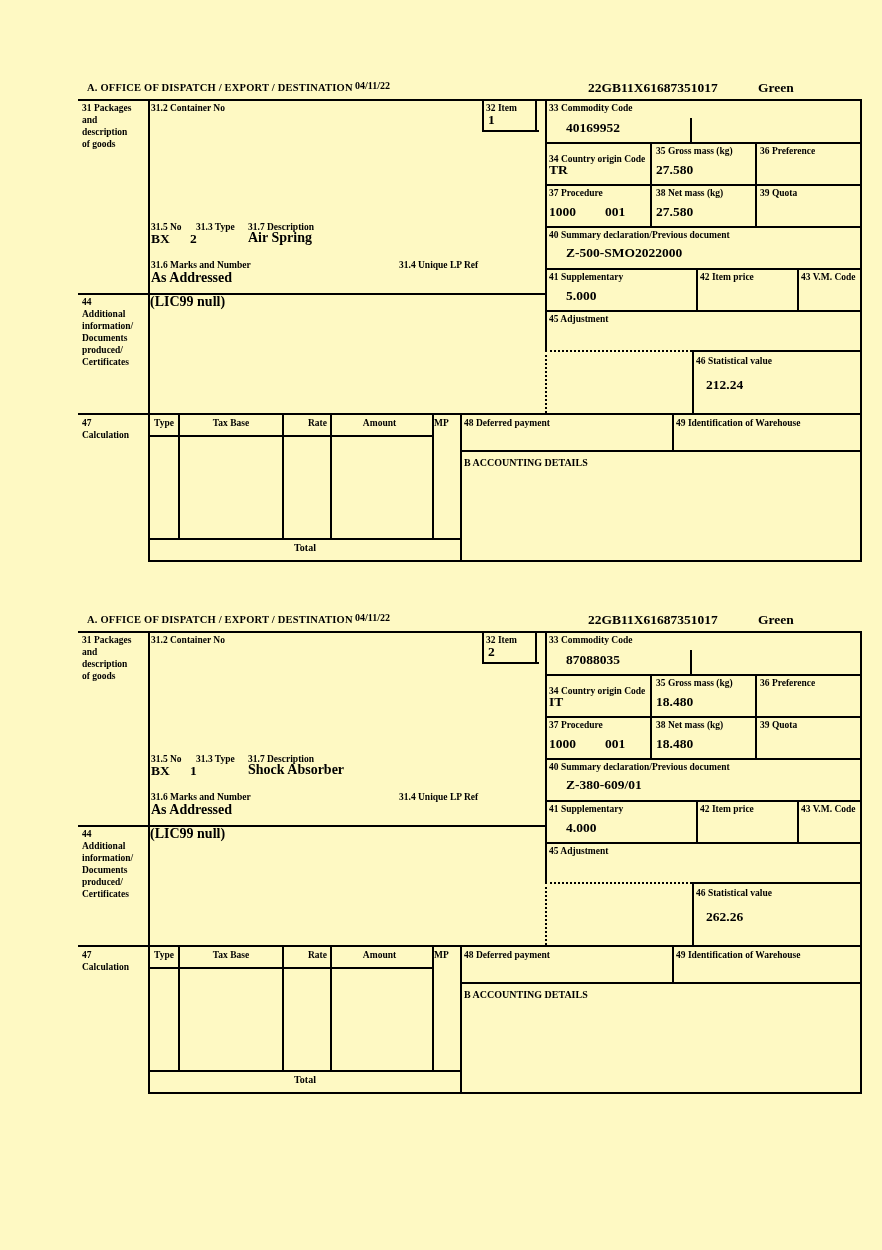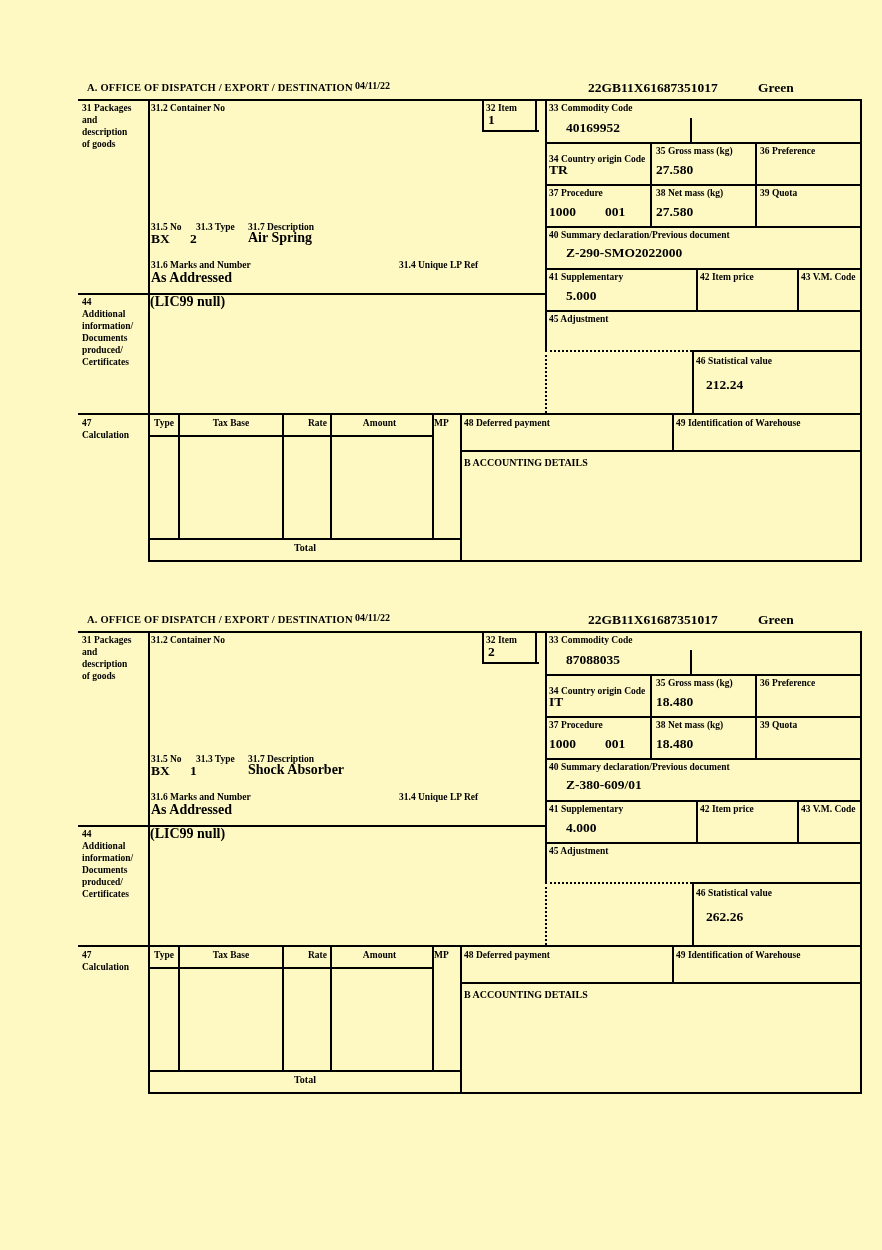--- a/index.html
+++ b/index.html
@@ -160,21 +160,21 @@
     <span class="txt lbl p-l35">35 Gross mass (kg)</span>
     <span class="txt val p-v35">27.580</span>
     <span class="txt lbl p-l36">36 Preference</span>
     <span class="txt lbl p-l37">37 Procedure</span>
     <span class="txt val p-v37a">1000</span>
     <span class="txt val p-v37b">001</span>
     <span class="txt lbl p-l38">38 Net mass (kg)</span>
     <span class="txt val p-v38">27.580</span>
     <span class="txt lbl p-l39">39 Quota</span>
     <span class="txt lbl p-l40">40 Summary declaration/Previous document</span>
-    <span class="txt val p-v40">Z-290-SMO2022000</span>
+    <span class="txt val p-v40">Z-500-SMO2022000</span>
     <span class="txt lbl p-l41">41 Supplementary</span>
     <span class="txt val p-v41">5.000</span>
     <span class="txt lbl p-l42">42 Item price</span>
     <span class="txt lbl p-l43">43 V.M. Code</span>
     <span class="txt lbl p-l45">45 Adjustment</span>
     <span class="txt lbl p-l46">46 Statistical value</span>
     <span class="txt val p-v46">212.24</span>
     <span class="txt lbl p-l315">31.5 No</span>
     <span class="txt lbl p-l313">31.3 Type</span>
     <span class="txt lbl p-l317">31.7 Description</span>

